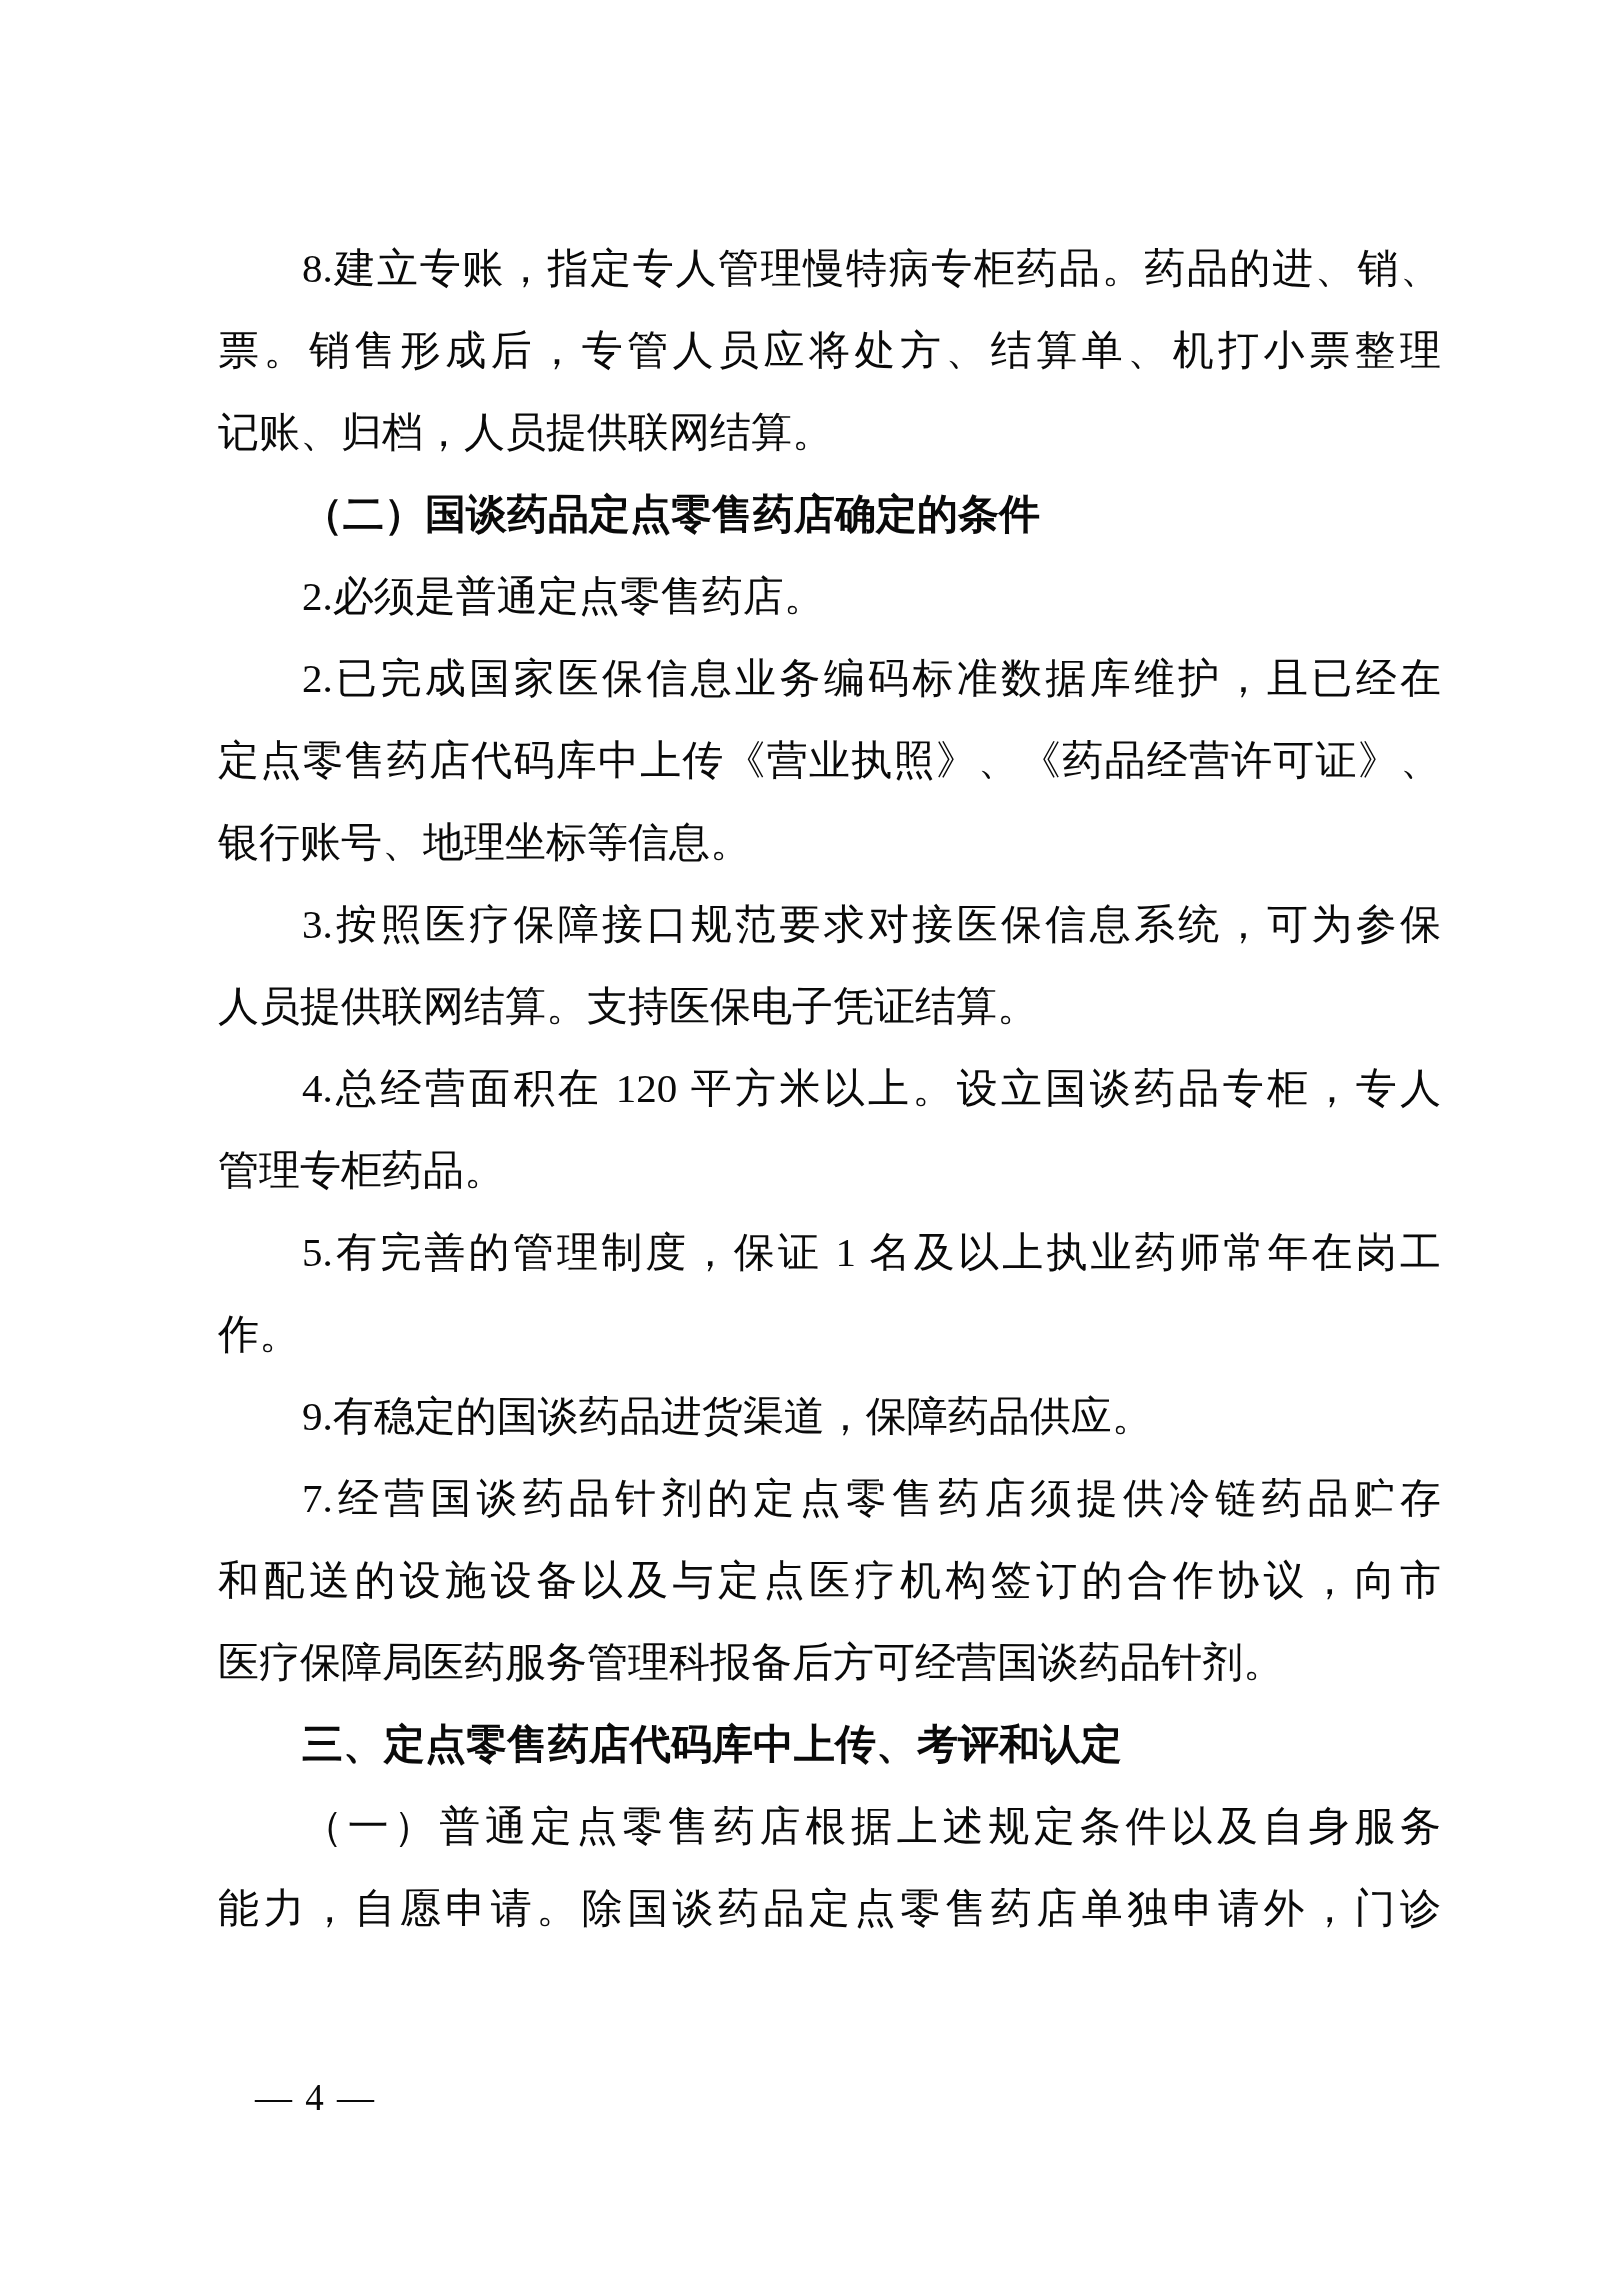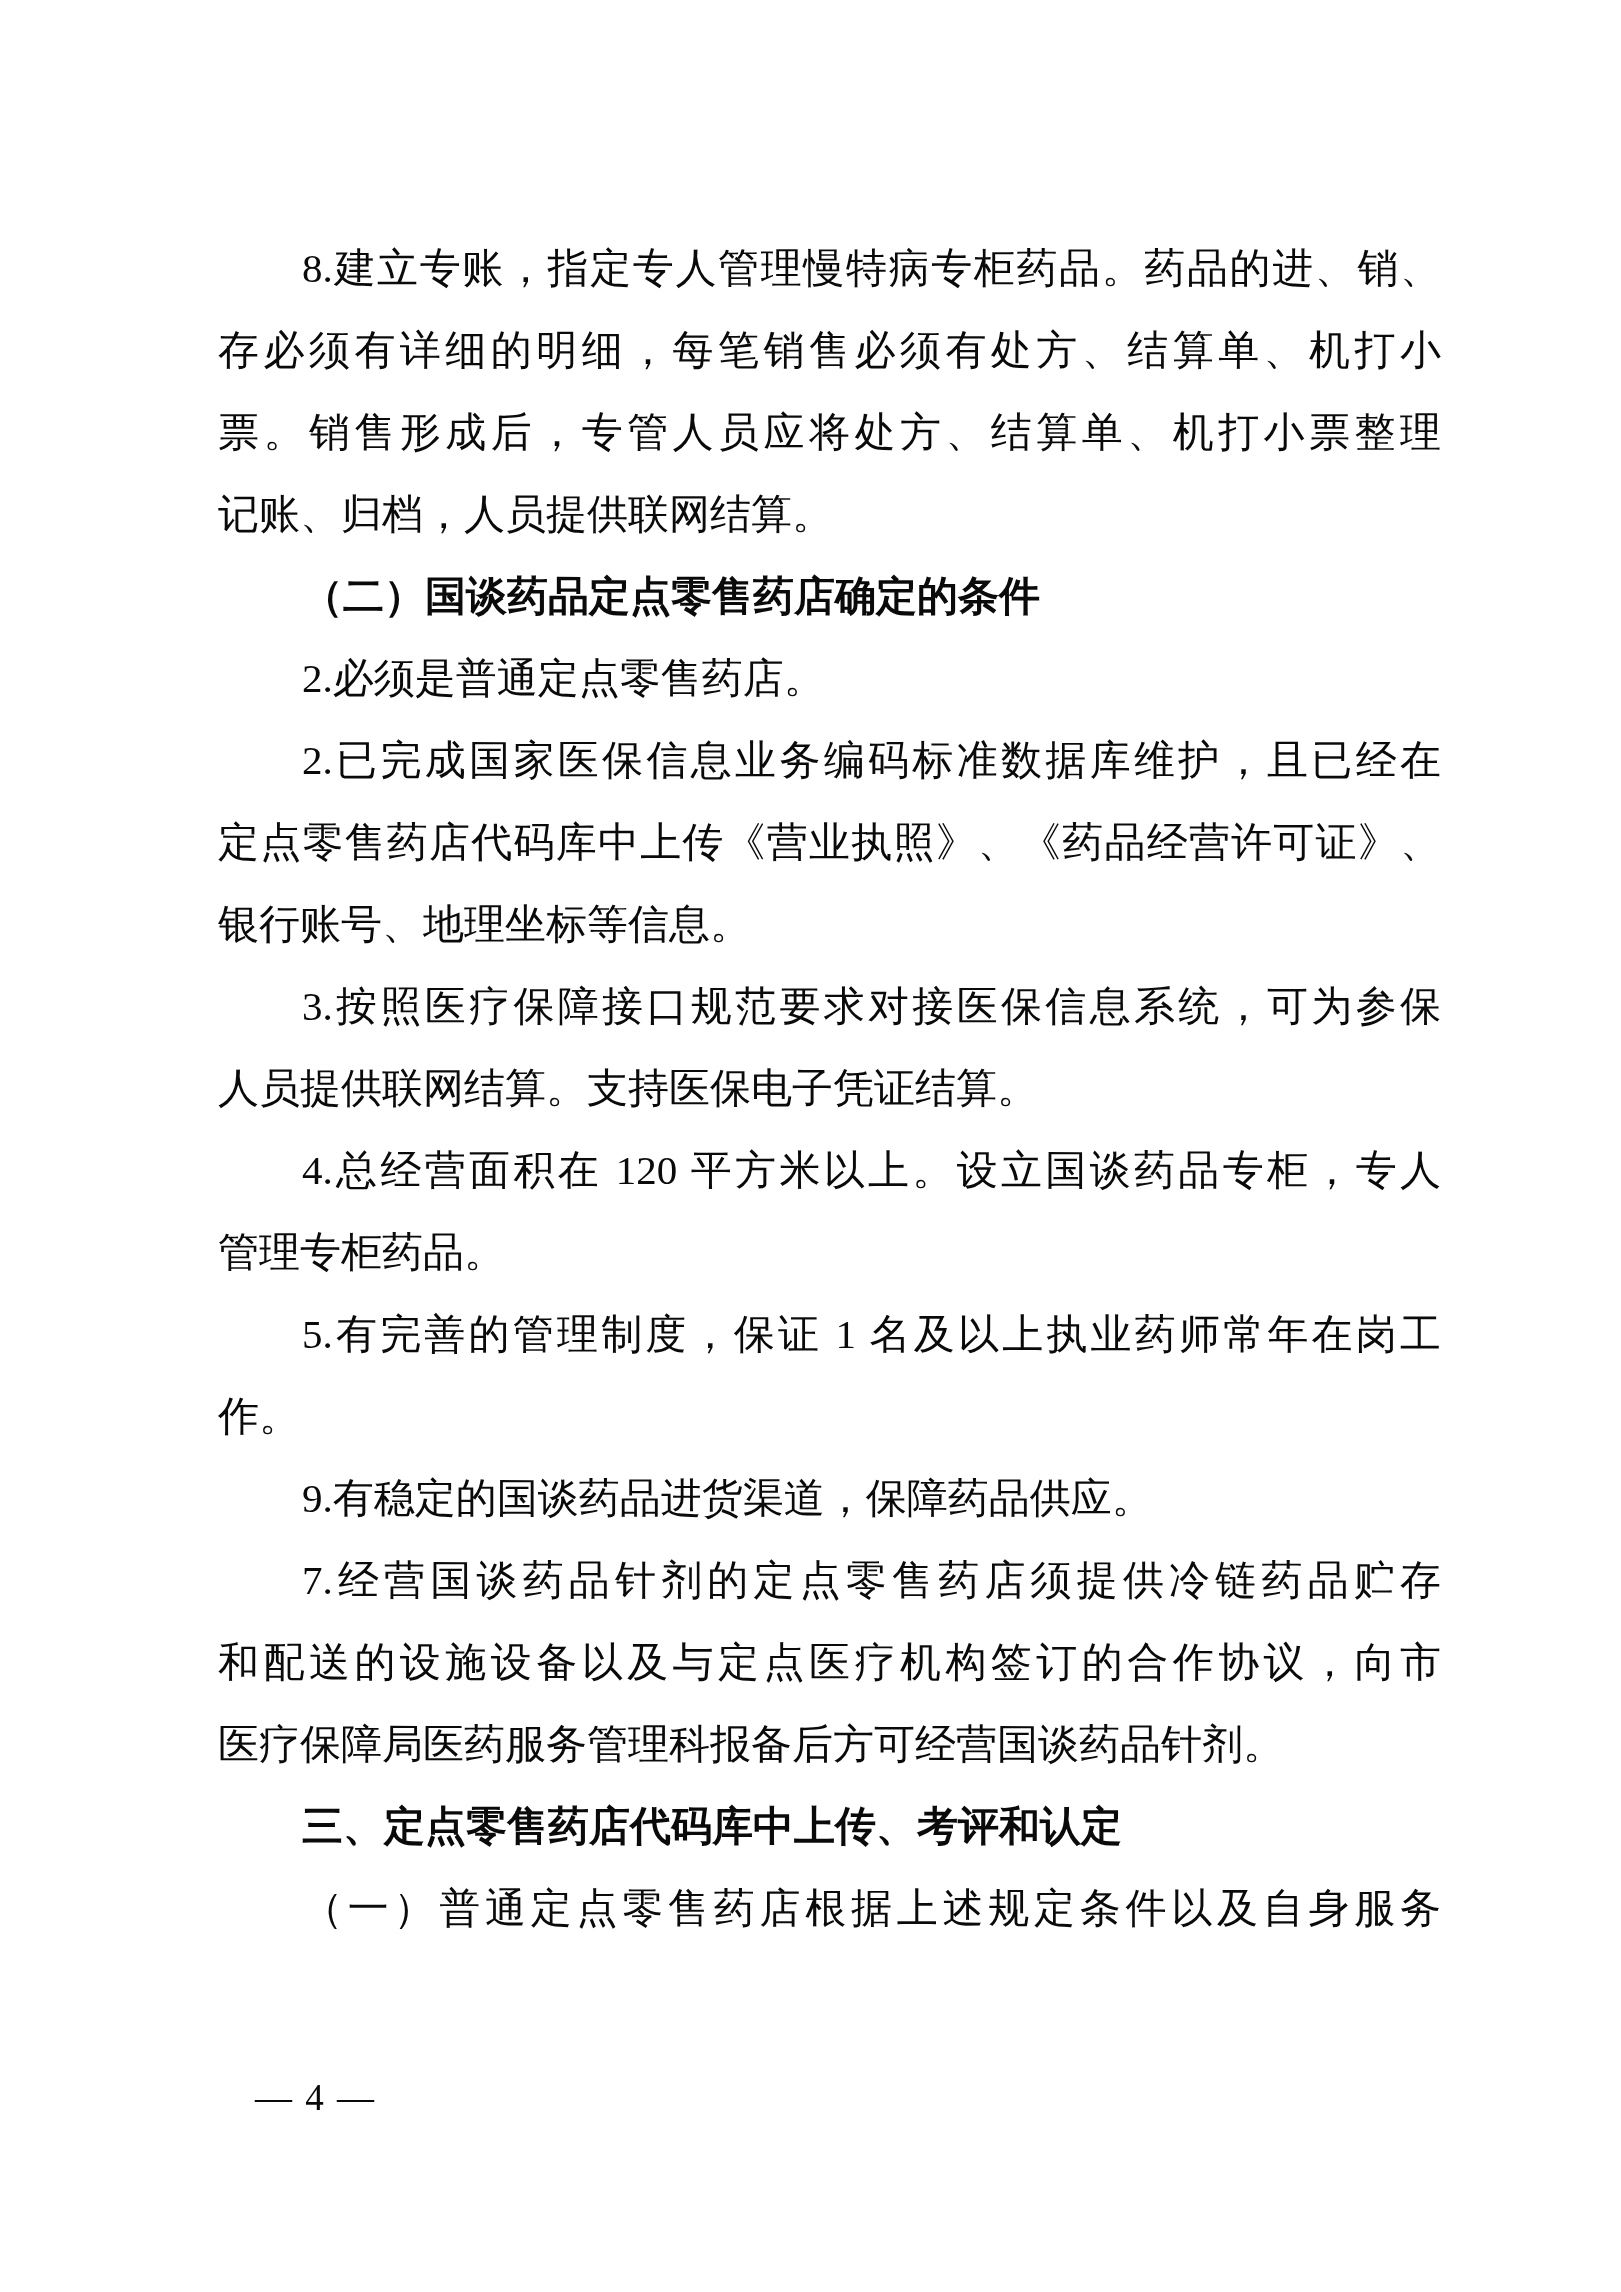--- a/index.html
+++ b/index.html
@@ -49,36 +49,36 @@
     letter-spacing: 2px;
     color: #0a0a0a;
   }
 </style>
 </head>
 <body>
 
 <div class="page">
   <div class="content" id="content">
       <div class="line role-body indent fill">8.建立专账，指定专人管理慢特病专柜药品。药品的进、销、</div>
-      <div class="line role-body fill">存必须有详细的明细，每笔销售必须有处方、结算单、机打小</div>
       <div class="line role-body fill">票。销售形成后，专管人员应将处方、结算单、机打小票整理</div>
       <div class="line role-body">记账、归档，人员提供联网结算。</div>
       <div class="line role-heading-kai indent">（二）国谈药品定点零售药店确定的条件</div>
       <div class="line role-body indent">2.必须是普通定点零售药店。</div>
       <div class="line role-body indent fill">2.已完成国家医保信息业务编码标准数据库维护，且已经在</div>
       <div class="line role-body fill">定点零售药店代码库中上传《营业执照》、《药品经营许可证》、</div>
       <div class="line role-body">银行账号、地理坐标等信息。</div>
       <div class="line role-body indent fill">3.按照医疗保障接口规范要求对接医保信息系统，可为参保</div>
       <div class="line role-body">人员提供联网结算。支持医保电子凭证结算。</div>
       <div class="line role-body indent fill">4.总经营面积在 120 平方米以上。设立国谈药品专柜，专人</div>
       <div class="line role-body">管理专柜药品。</div>
       <div class="line role-body indent fill">5.有完善的管理制度，保证 1 名及以上执业药师常年在岗工</div>
       <div class="line role-body">作。</div>
       <div class="line role-body indent">9.有稳定的国谈药品进货渠道，保障药品供应。</div>
       <div class="line role-body indent fill">7.经营国谈药品针剂的定点零售药店须提供冷链药品贮存</div>
       <div class="line role-body fill">和配送的设施设备以及与定点医疗机构签订的合作协议，向市</div>
       <div class="line role-body">医疗保障局医药服务管理科报备后方可经营国谈药品针剂。</div>
       <div class="line role-heading-hei indent">三、定点零售药店代码库中上传、考评和认定</div>
       <div class="line role-body indent fill">（一）普通定点零售药店根据上述规定条件以及自身服务</div>
+      <div class="line role-body fill">能力，自愿申请。除国谈药品定点零售药店单独申请外，门诊</div>
     </div>
   <div class="footer">— 4 —</div>
 </div>
 
 
 </body></html>

